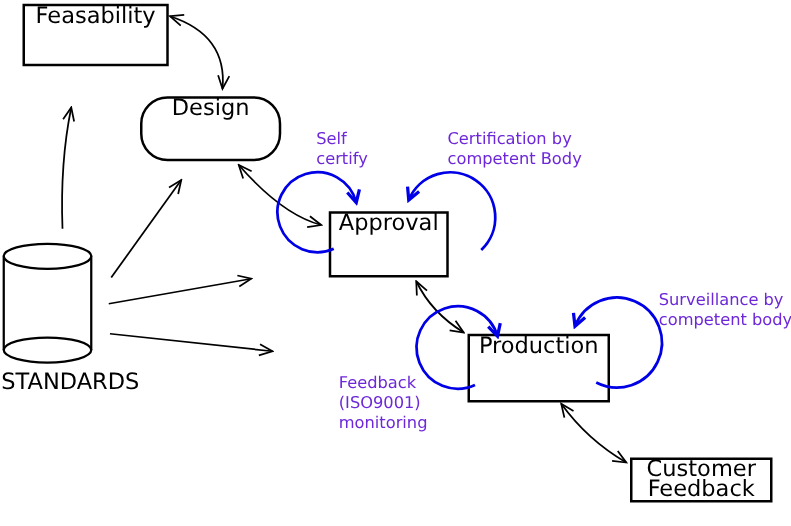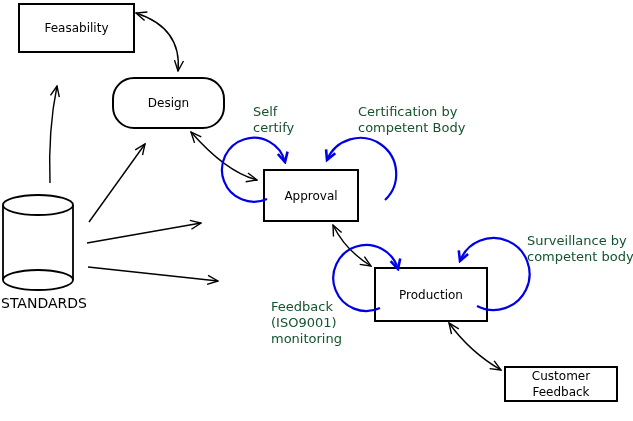--- a/index.html
+++ b/index.html
@@ -4,31 +4,31 @@
 <style>
   html,body { margin:0; padding:0; }
   #canvas {
     position:relative; width:633px; height:421px;
     background:#ffffff; overflow:hidden;
     font-family:"DejaVu Sans", sans-serif;
   }
   .box {
     position:absolute; box-sizing:border-box;
     border:2px solid #000; background:#fff;
-    display:flex; flex-direction:column; align-items:center; justify-content:center;
-    font-size:12px; color:#000; text-align:center; line-height:16px;
+    display:flex; flex-direction:column; align-items:center; justify-content:flex-start;
+    font-size:18px; color:#000; text-align:center; line-height:16px;
     z-index:1;
   }
   .ann {
-    position:absolute; color:#14532d; font-size:13px; line-height:16px;
+    position:absolute; color:#6d28d9; font-size:13px; line-height:16px;
     z-index:3; white-space:nowrap;
   }
   .ann span { display:block; }
   .plain-label {
-    position:absolute; color:#000; font-size:14px; z-index:3; white-space:nowrap;
+    position:absolute; color:#000; font-size:18px; z-index:3; white-space:nowrap;
   }
   svg.overlay {
     position:absolute; left:0; top:0; z-index:2; pointer-events:none;
   }
 </style>
 </head>
 <body>
 
 <div id="canvas">
 

